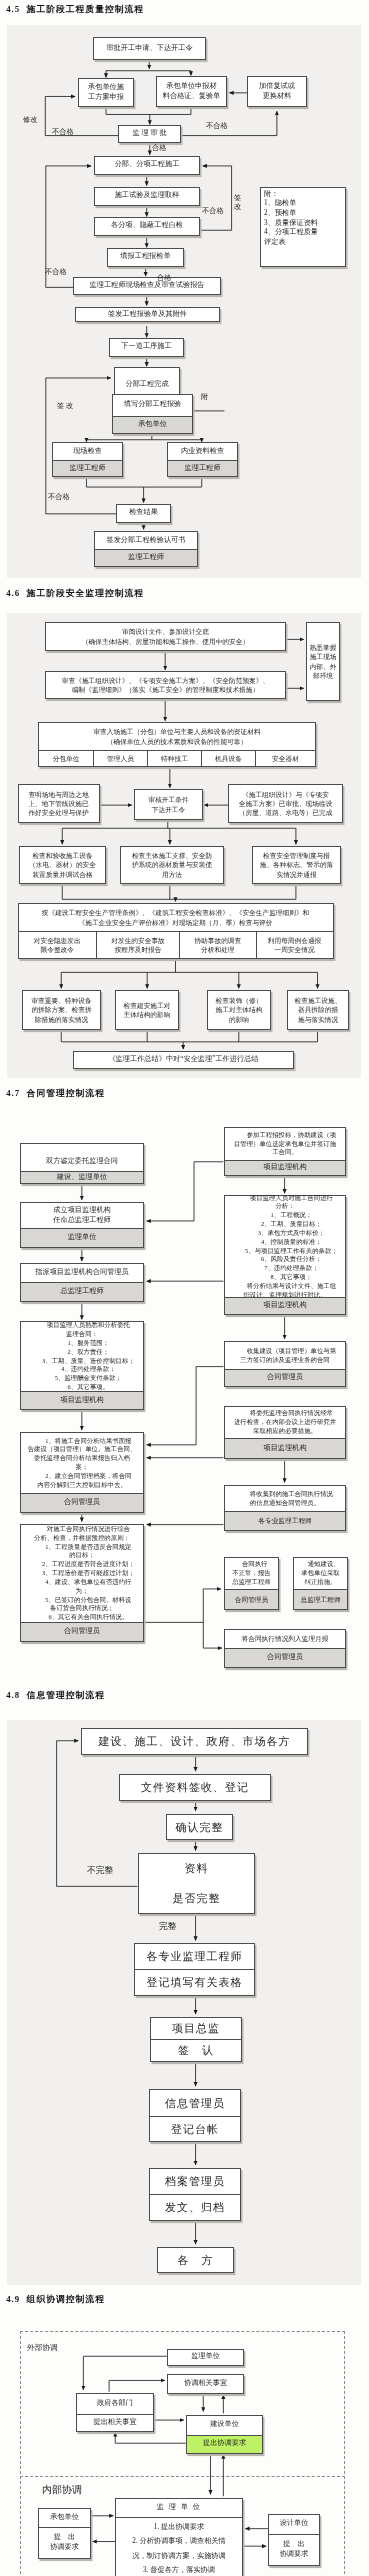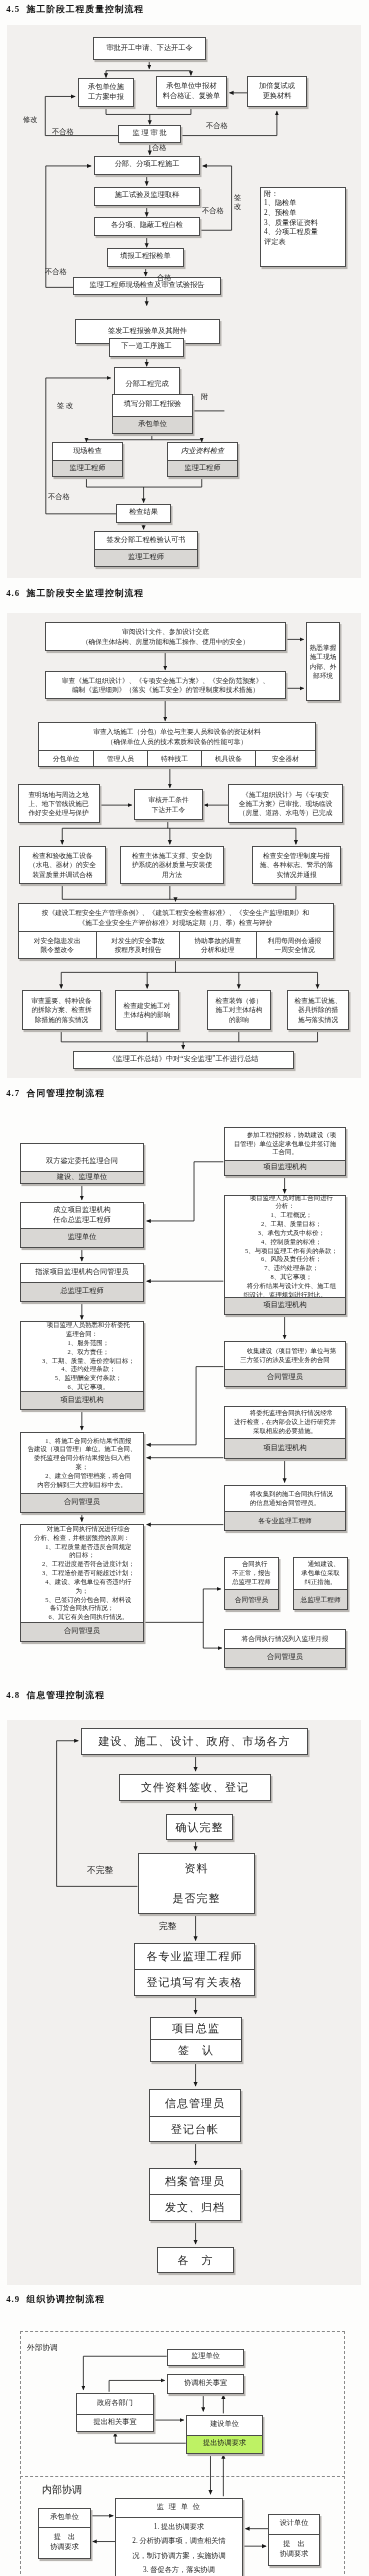--- a/index.html
+++ b/index.html
@@ -177,39 +177,39 @@
       <span class="pre">附：
 1、隐检单
 2、预检单
 3、质量保证资料
 4、分项工程质量
 评定表</span>
     </div>
   <div class="box" style="left:73px;top:277px;width:148px;height:18px;">
       <span>监理工程师现场检查及审查试验报告</span>
     </div>
-  <div class="box" style="left:75px;top:319px;width:145px;height:25px;">
+  <div class="box" style="left:75px;top:307px;width:145px;height:15px;">
       <span>签发工程报验单及其附件</span>
     </div>
   <div class="box" style="left:109px;top:338px;width:75px;height:18.5px;">
       <span>下一道工序施工</span>
     </div>
   <div class="box" style="left:114px;top:367px;width:66px;height:36px;">
       <span>分部工程完成</span>
     </div>
   <div class="box2" style="left:112px;top:394px;width:81px;height:40px;">
     <div class="pt" style="height:20.6px;">填写分部工程报验</div>
     <div class="pb">承包单位</div>
   </div>
   <div class="box2" style="left:52px;top:442px;width:71px;height:35px;">
     <div class="pt" style="height:17px;">现场检查</div>
     <div class="pb">监理工程师</div>
   </div>
   <div class="box2" style="left:167px;top:442px;width:71px;height:35px;">
-    <div class="pt" style="height:17px;font-style:italic;">内业资料检查</div>
+    <div class="pt" style="height:17px;">内业资料检查</div>
     <div class="pb">监理工程师</div>
   </div>
   <div class="box" style="left:116px;top:504px;width:55px;height:18.5px;">
       <span>检查结果</span>
     </div>
   <div class="box2" style="left:94px;top:531px;width:104px;height:36px;">
     <div class="pt" style="height:17px;">签发分部工程检验认可书</div>
     <div class="pb">监理工程师</div>
   </div>
   <span class="lab" style="left:23px;top:116px;">修改</span>

